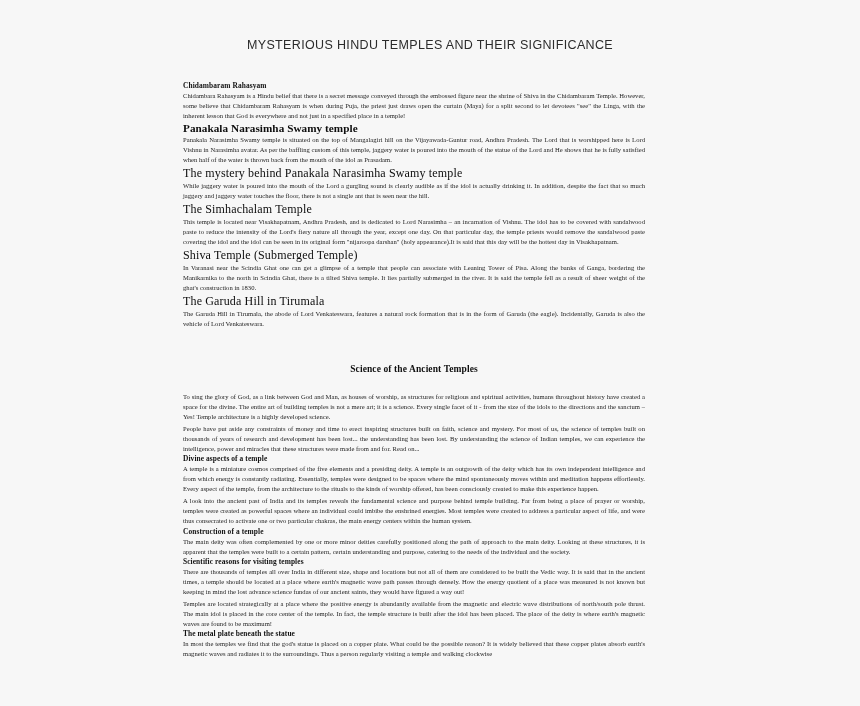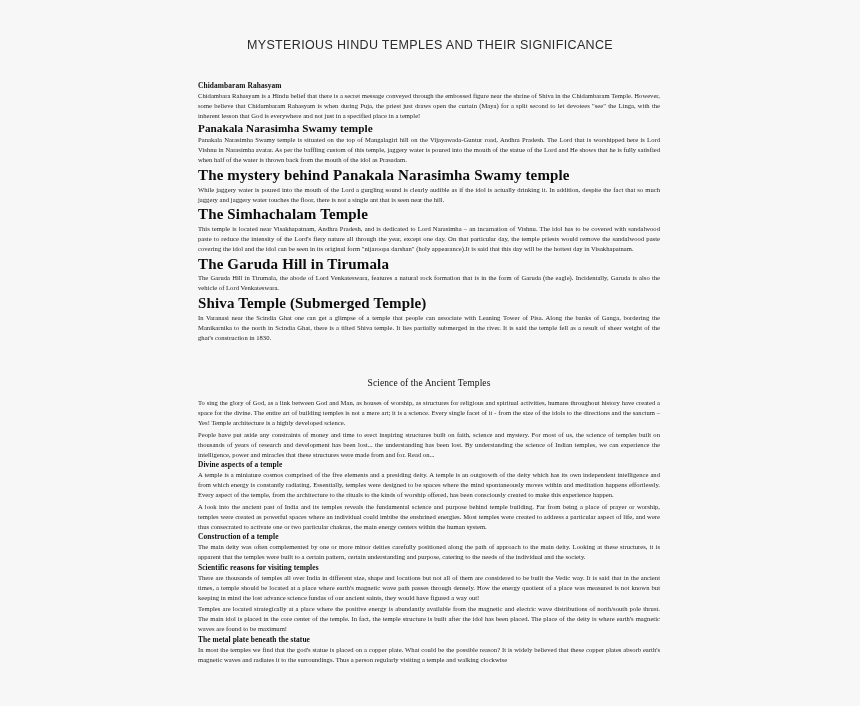--- a/index.html
+++ b/index.html
@@ -28,42 +28,42 @@
     text-align: center;
     font-family: "Liberation Sans", sans-serif;
     font-size: 12.5px;
     letter-spacing: 0.35px;
     color: #2b2b2b;
     font-weight: 400;
   }
   .content {
     position: absolute;
     top: 80px;
-    left: 198px;
+    left: 183px;
     width: 462px;
   }
   .section-title {
     text-align: center;
-    font-weight: normal;
+    font-weight: bold;
     font-size: 9.5px;
-    margin: 0 0 10px 0;
+    margin: 0 0 18px 0;
     color: #101010;
     letter-spacing: 0.1px;
   }
   .h-lg {
     font-weight: bold;
     font-size: 11.2px;
     line-height: 1.15;
     margin: 1px 0 0.5px 0;
     color: #0d0d0d;
     letter-spacing: 0.05px;
   }
   .h-md {
-    font-weight: bold;
-    font-size: 15px;
+    font-weight: normal;
+    font-size: 12px;
     line-height: 1.15;
     margin: 1px 0 0.5px 0;
     color: #0d0d0d;
     letter-spacing: 0.15px;
   }
   .h-sm {
     font-weight: bold;
     font-size: 7.4px;
     line-height: 1.15;
     margin: 1.5px 0 0.5px 0;
@@ -105,26 +105,26 @@
         </div>
         <div class="block">
           <div class="h-md">The mystery behind Panakala Narasimha Swamy temple</div>
           <p class="body">While jaggery water is poured into the mouth of the Lord a gurgling sound is clearly audible as if the idol is actually drinking it. In addition, despite the fact that so much jaggery and jaggery water touches the floor, there is not a single ant that is seen near the hill.</p>
         </div>
         <div class="block">
           <div class="h-md">The Simhachalam Temple</div>
           <p class="body">This temple is located near Visakhapatnam, Andhra Pradesh, and is dedicated to Lord Narasimha – an incarnation of Vishnu. The idol has to be covered with sandalwood paste to reduce the intensity of the Lord's fiery nature all through the year, except one day. On that particular day, the temple priests would remove the sandalwood paste covering the idol and the idol can be seen in its original form "nijaroopa darshan" (holy appearance).It is said that this day will be the hottest day in Visakhapatnam.</p>
         </div>
         <div class="block">
+          <div class="h-md">Shiva Temple (Submerged Temple)</div>
+          <p class="body">In Varanasi near the Scindia Ghat one can get a glimpse of a temple that people can associate with Leaning Tower of Pisa. Along the banks of Ganga, bordering the Manikarnika to the north in Scindia Ghat, there is a tilted Shiva temple. It lies partially submerged in the river. It is said the temple fell as a result of sheer weight of the ghat's construction in 1830.</p>
+        </div>
+        <div class="block">
           <div class="h-md">The Garuda Hill in Tirumala</div>
           <p class="body">The Garuda Hill in Tirumala, the abode of Lord Venkateswara, features a natural rock formation that is in the form of Garuda (the eagle). Incidentally, Garuda is also the vehicle of Lord Venkateswara.</p>
-        </div>
-        <div class="block">
-          <div class="h-md">Shiva Temple (Submerged Temple)</div>
-          <p class="body">In Varanasi near the Scindia Ghat one can get a glimpse of a temple that people can associate with Leaning Tower of Pisa. Along the banks of Ganga, bordering the Manikarnika to the north in Scindia Ghat, there is a tilted Shiva temple. It lies partially submerged in the river. It is said the temple fell as a result of sheer weight of the ghat's construction in 1830.</p>
         </div>
       </div>
 
     <div class="gap"></div>
 
     <div class="section-title">Science of the Ancient Temples</div>
 
     <p class="body">To sing the glory of God, as a link between God and Man, as houses of worship, as structures for religious and spiritual activities, humans throughout history have created a space for the divine. The entire art of building temples is not a mere art; it is a science. Every single facet of it - from the size of the idols to the directions and the sanctum – Yes! Temple architecture is a highly developed science.</p>
 
     <div id="part2-container">

